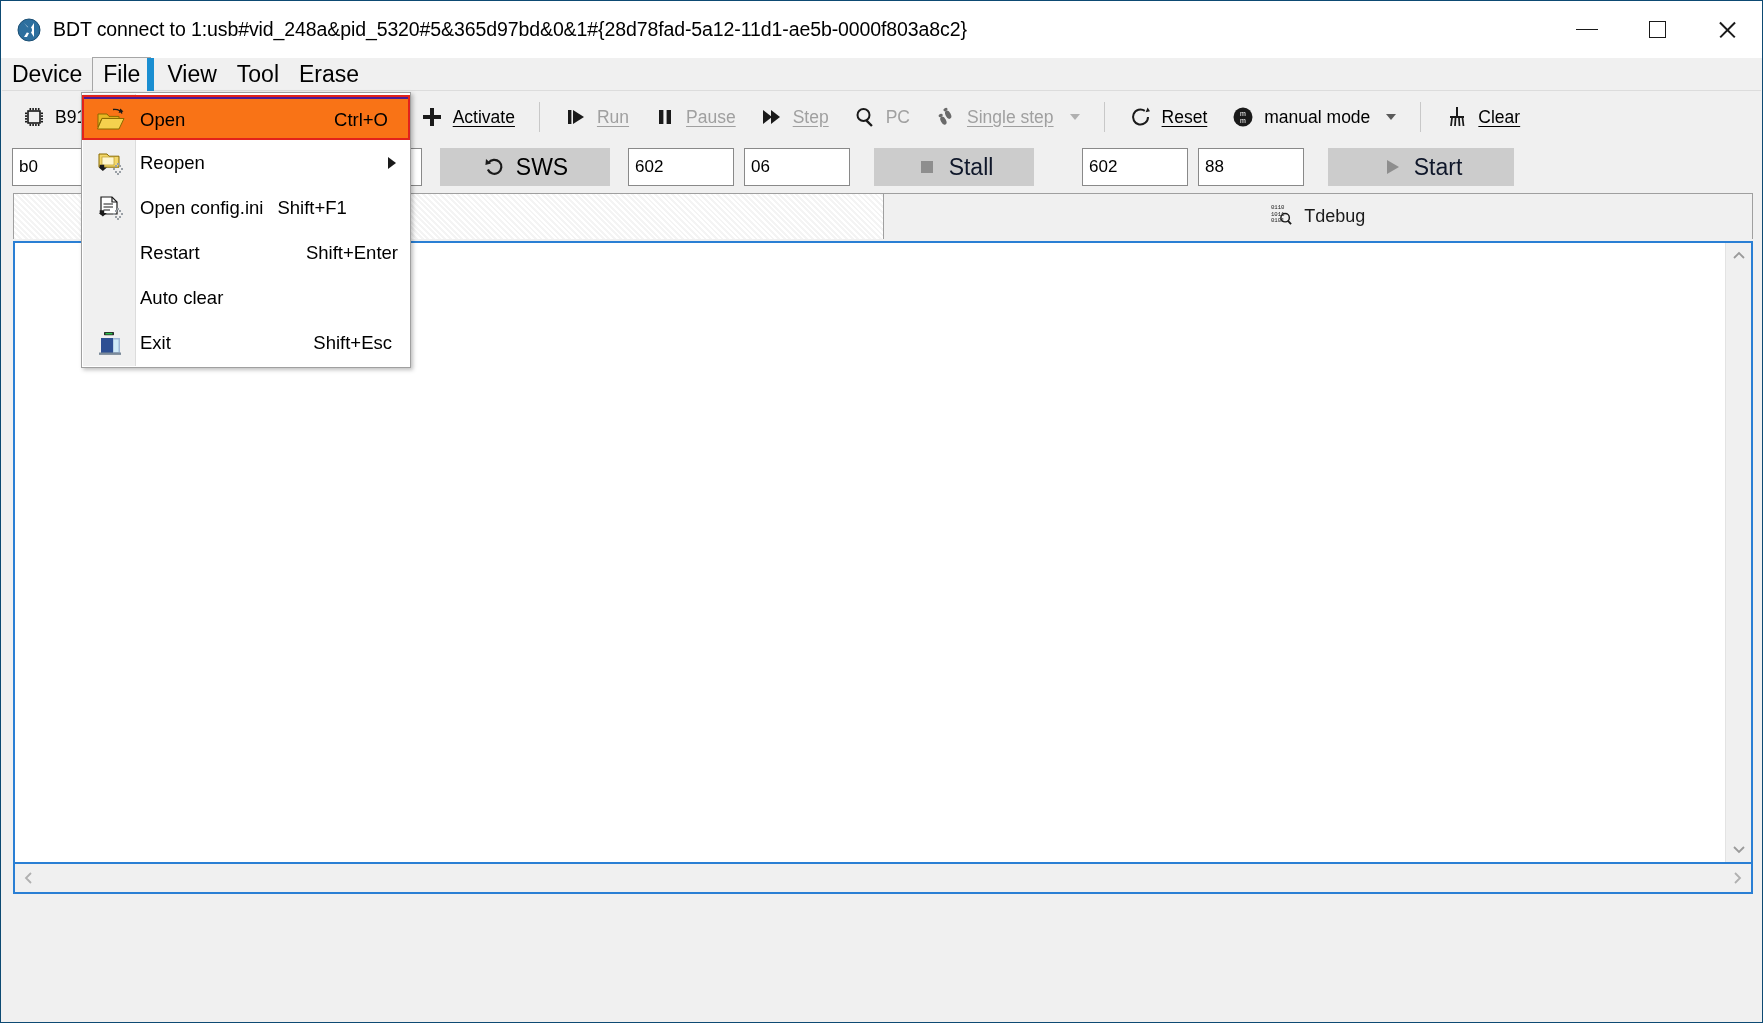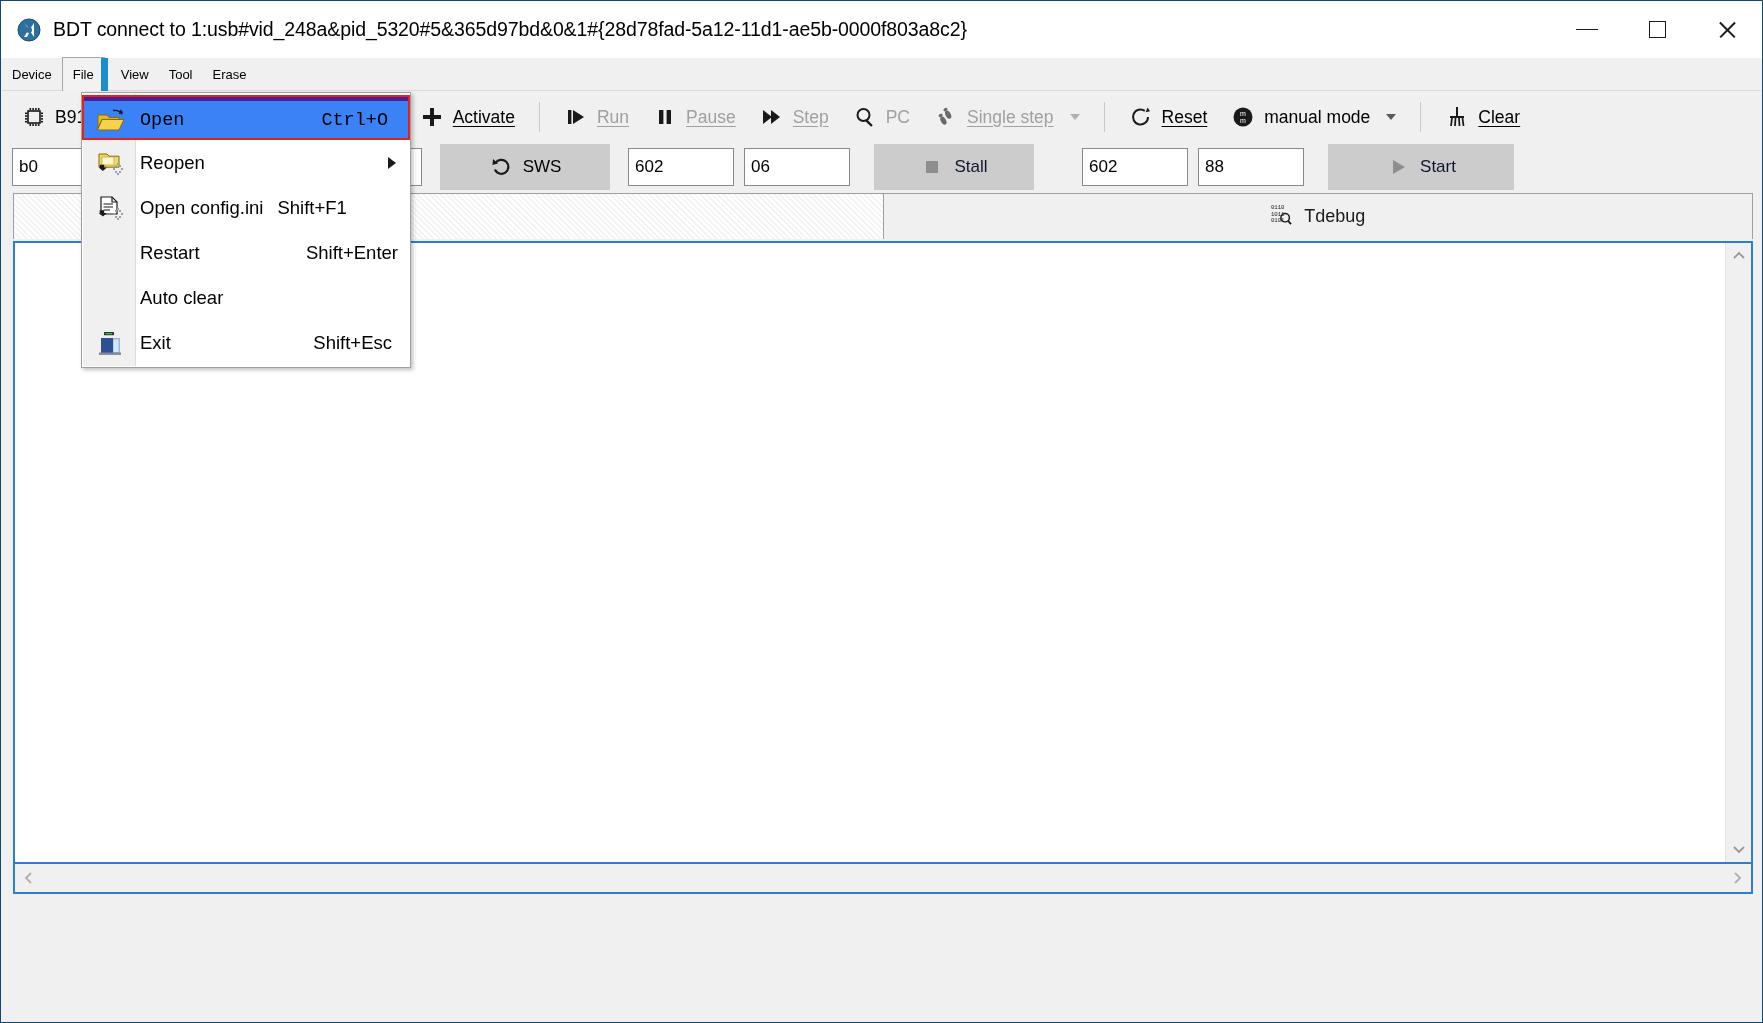--- a/index.html
+++ b/index.html
@@ -51,21 +51,21 @@
 
   
   #menubar {
     position: absolute; left: 1px; top: 57px;
     width: 1759px; height: 33px;
     background: #f0f0f0;
     display: flex; align-items: center;
     border-bottom: 1px solid #dcdcdc;
   }
   .menu-item {
-    padding: 5px 10px; font-size: 13px; color: #000;
+    padding: 5px 10px; font-size: 23px; color: #000;
     height: 33px; display: flex; align-items: center;
     position: relative;
   }
   .menu-item.open {
     background: #f2f2f2;
     border-left: 1px solid #a6a6a6;
     border-right: 1px solid #a6a6a6;
     border-top: 1px solid #a6a6a6;
     height: 34px;
   }
@@ -107,23 +107,23 @@
     display: flex; align-items: center;
   }
   .tf {
     height: 38px; background: #ffffff;
     border: 1px solid #898989;
     font-size: 17px; color: #000;
     display: flex; align-items: center;
     padding: 0 6px;
   }
   .btn2 {
-    height: 46px; background: #cccccc; border: none;
+    height: 38px; background: #cccccc; border: none;
     display: flex; align-items: center; justify-content: center;
-    gap: 10px; font-size: 17px; color: #000;
+    gap: 10px; font-size: 23px; color: #000;
   }
   .btn2.disabled { color: #0f172a; }
 
   
   #tabbar {
     position: absolute; left: 12px; top: 192px;
     width: 1740px; height: 46px;
     display: flex;
     border-bottom: 1px solid #9f9f9f;
   }
@@ -241,25 +241,24 @@
   }
   .mi .mi-label { margin-left: 6px; white-space: nowrap; }
   .mi .mi-accel { margin-left: auto; margin-right: 26px; white-space: nowrap;}
   .mi .mi-sub {
     margin-left: auto; margin-right: 14px;
     width: 0; height: 0;
     border-top: 6px solid transparent; border-bottom: 6px solid transparent;
     border-left: 8px solid #1a1a1a;
   }
   .mi.highlight {
-    background: #3b82f6;
+    background: #f97316;
     outline: 2px solid #e2221b;
     outline-offset: -2px;
-    border-top: 6px solid #4c1d95;
-    font-family: Liberation Mono, monospace;
+    border-top: 4px solid #4c1d95;
   }
   .mi.highlight .mi-accel { margin-right: 22px; }
 </style>
 </head>
 <body>
 
 <div id="app">
 
   <div id="titlebar">
     <div id="titlebar-icon">

